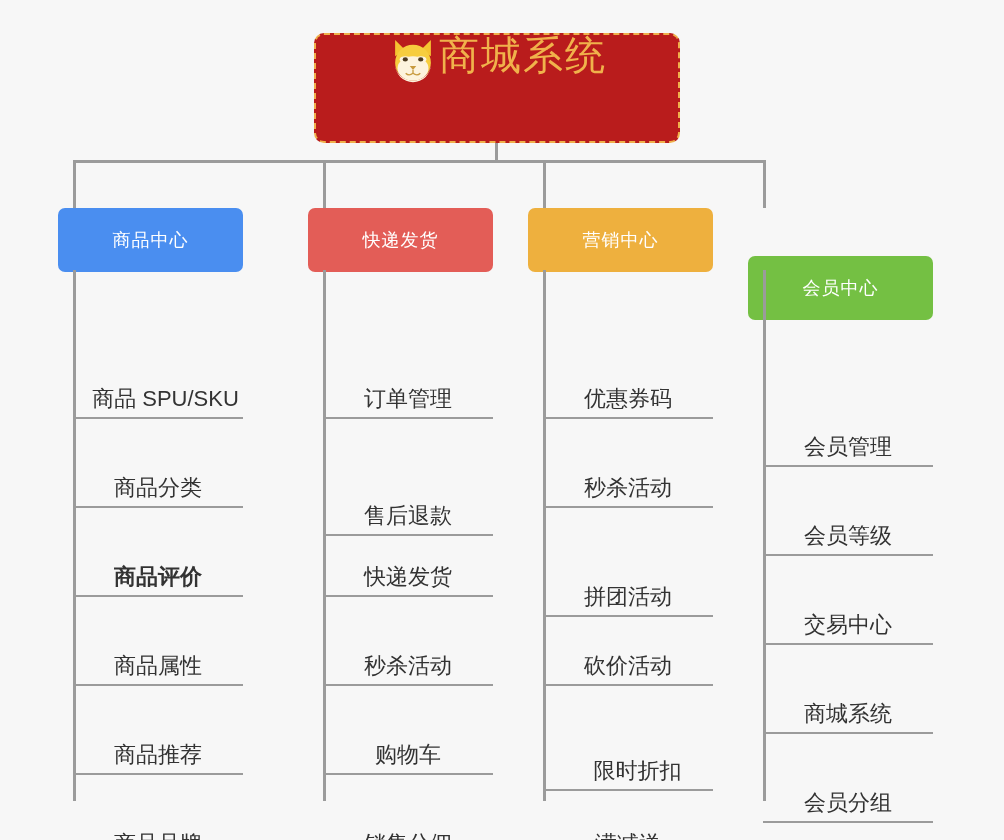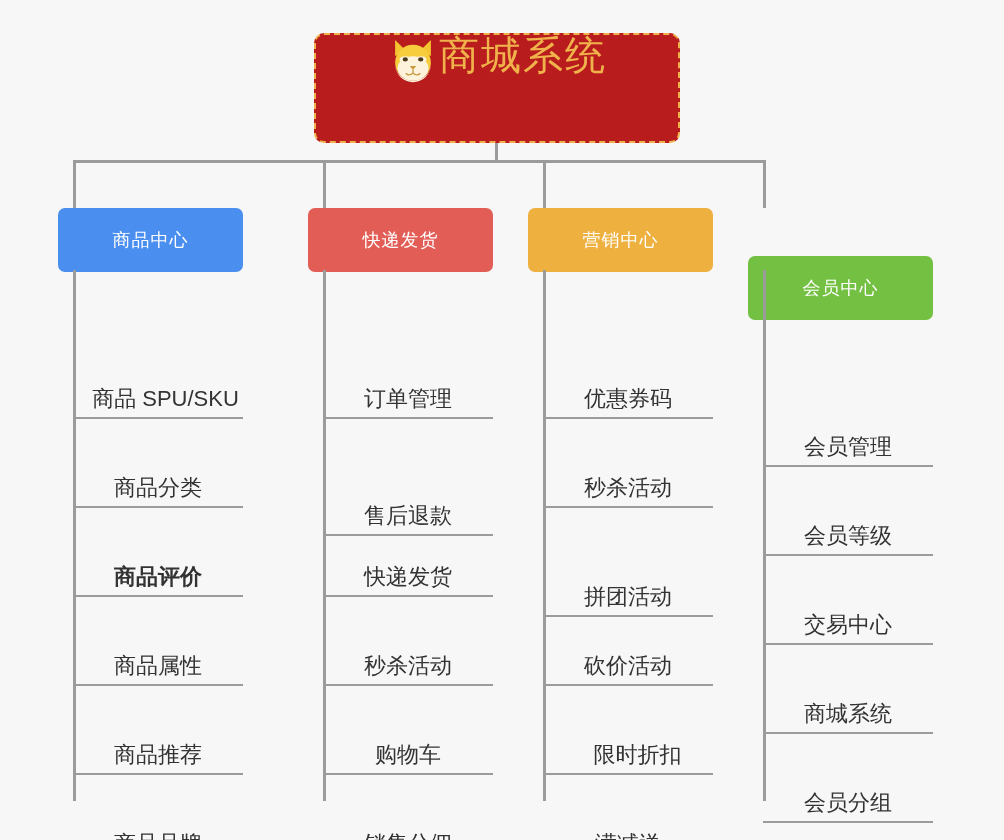--- a/index.html
+++ b/index.html
@@ -211,21 +211,21 @@
           </li>
           <li class="leaf" style="top: 147px; width: 170px;">
             <span class="leaf-label">秒杀活动</span>
           </li>
           <li class="leaf" style="top: 236px; width: 170px; margin-top: 20px;">
             <span class="leaf-label">拼团活动</span>
           </li>
           <li class="leaf" style="top: 325px; width: 170px; font-family: Liberation Serif, serif;">
             <span class="leaf-label">砍价活动</span>
           </li>
-          <li class="leaf" style="top: 414px; width: 170px; padding-left: 19px;">
+          <li class="leaf" style="top: 430px; width: 170px; padding-left: 19px;">
             <span class="leaf-label">限时折扣</span>
           </li>
           <li class="leaf" style="top: 503px; width: 170px;">
             <span class="leaf-label">满减送</span>
           </li>
         </ul>
       </div>
       <div class="column" style="left: 748px; width: 185px;">
         <div class="col-header" style="background: rgb(116, 192, 67); width: 185px; margin-top: 48px;">会员中心</div>
         <div class="col-spine" style="height: 531px;"></div>

